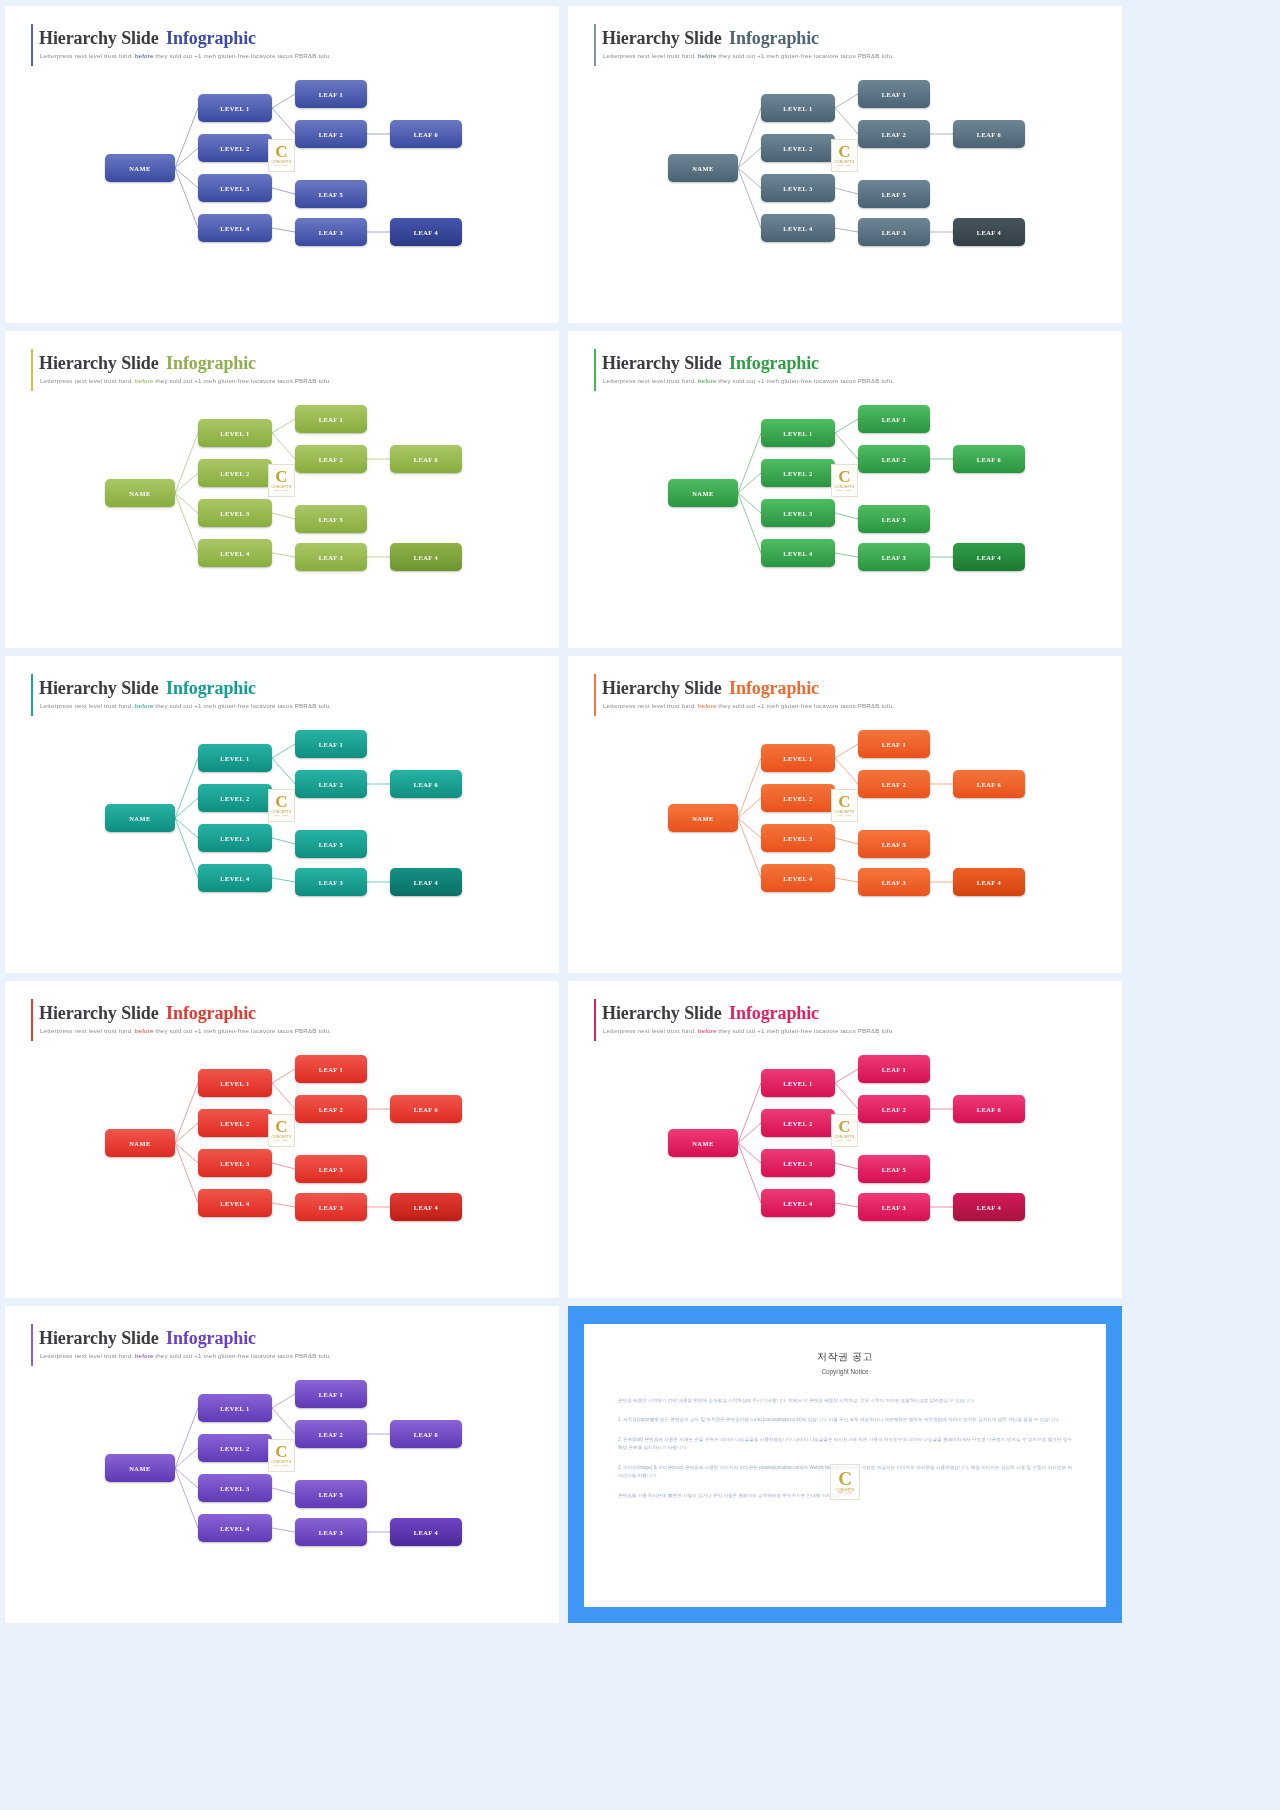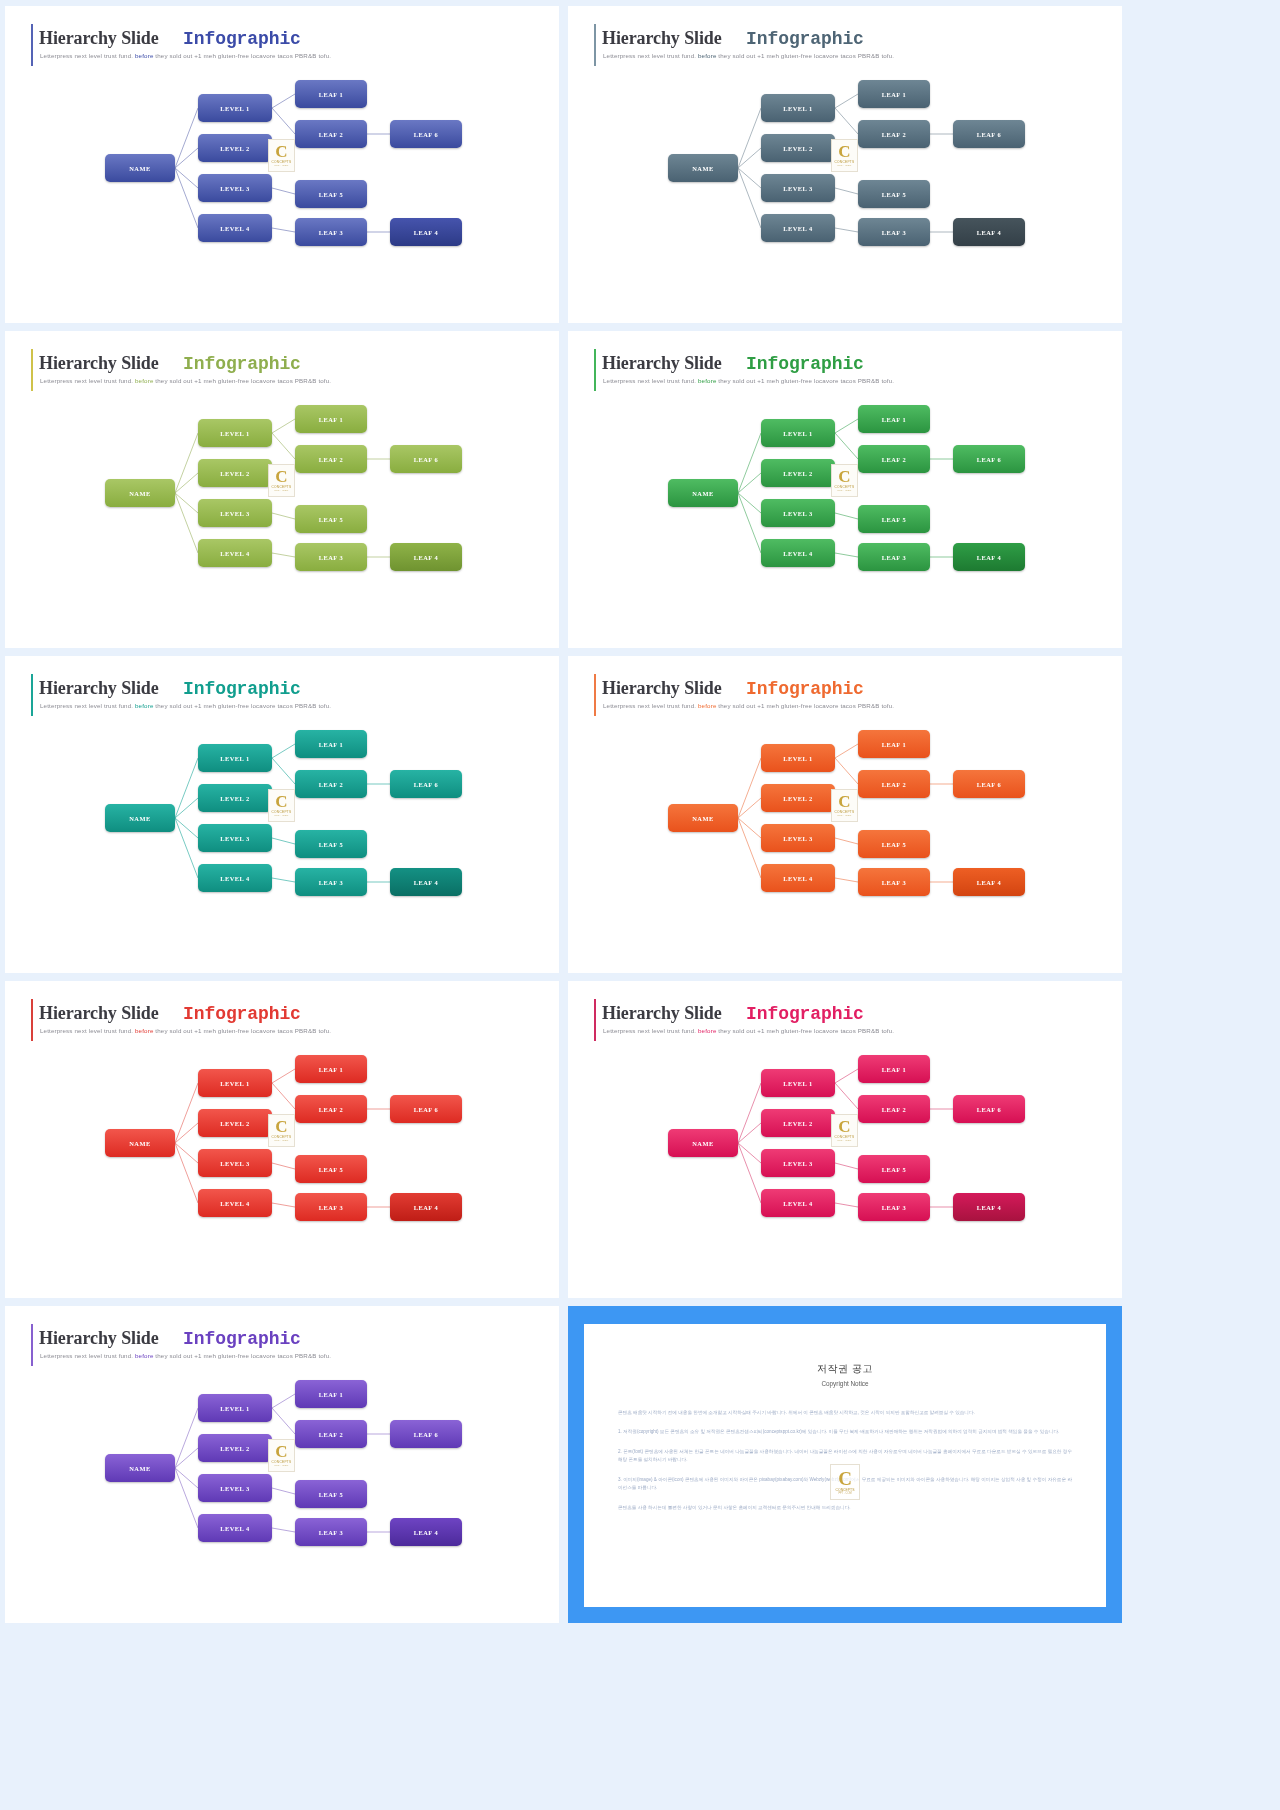--- a/index.html
+++ b/index.html
@@ -30,21 +30,21 @@
   .accent-bar {
     position: absolute; left: 26px; top: 18px;
     width: 2px; height: 42px;
   }
   .title {
     position: absolute; left: 34px; top: 22px;
     font-family: "Liberation Serif", serif;
     font-size: 18px; font-weight: 700;
     color: #3b3b42; white-space: nowrap; letter-spacing: -0.1px;
   }
-  .title .hl { margin-left: 20px; font-family: Liberation Mono, monospace; }
+  .title .hl { margin-left: 3px; }
   .subtitle {
     position: absolute; left: 35px; top: 46px;
     font-size: 6.2px; color: #8b8b93; white-space: nowrap;
     letter-spacing: 0.15px;
   }
   .subtitle .hl { }
 
   
   .diagram { position: absolute; left: 0; top: 60px; width: 554px; height: 200px; }
   .diagram svg { position: absolute; left: 0; top: 0; }
@@ -76,21 +76,21 @@
   .watermark .wm-c {
     font-family: "Liberation Serif", serif;
     font-size: 17px; font-weight: 700; line-height: 0.9;
     color: #c8a43c;
   }
   .watermark .wm-t1 { font-size: 3.2px; color: #b8932f; letter-spacing: 0.3px; margin-top: 1px;}
   .watermark .wm-t2 { font-size: 2.4px; color: #c9ae6a; letter-spacing: 0.2px;}
 
   
   .cr-slide { background: #3d97f3; padding: 18px 16px 16px 16px; }
-  .cr-paper { width: 100%; height: 100%; background: #ffffff; position: relative; padding: 38px 34px; overflow: hidden; }
+  .cr-paper { width: 100%; height: 100%; background: #ffffff; position: relative; padding: 26px 34px; overflow: hidden; }
   .cr-title { text-align: center; font-size: 10px; color: #3a3a3a; letter-spacing: 0.5px; }
   .cr-sub { text-align: center; font-size: 6.4px; color: #5c5c5c; margin-top: 4px; }
   .cr-body { margin-top: 22px; }
   .cr-para { font-size: 4.6px; line-height: 1.85; color: #9aa9c4; margin-bottom: 11px; text-align: justify; }
   .cr-wm {
     position: absolute; left: 50%; top: 56%;
     transform: translate(-50%,-50%);
     width: 30px; height: 36px; background: rgba(255,255,255,0.7);
     border: 1px solid #e6e0d2;
     display: flex; flex-direction: column; align-items: center; justify-content: center;

